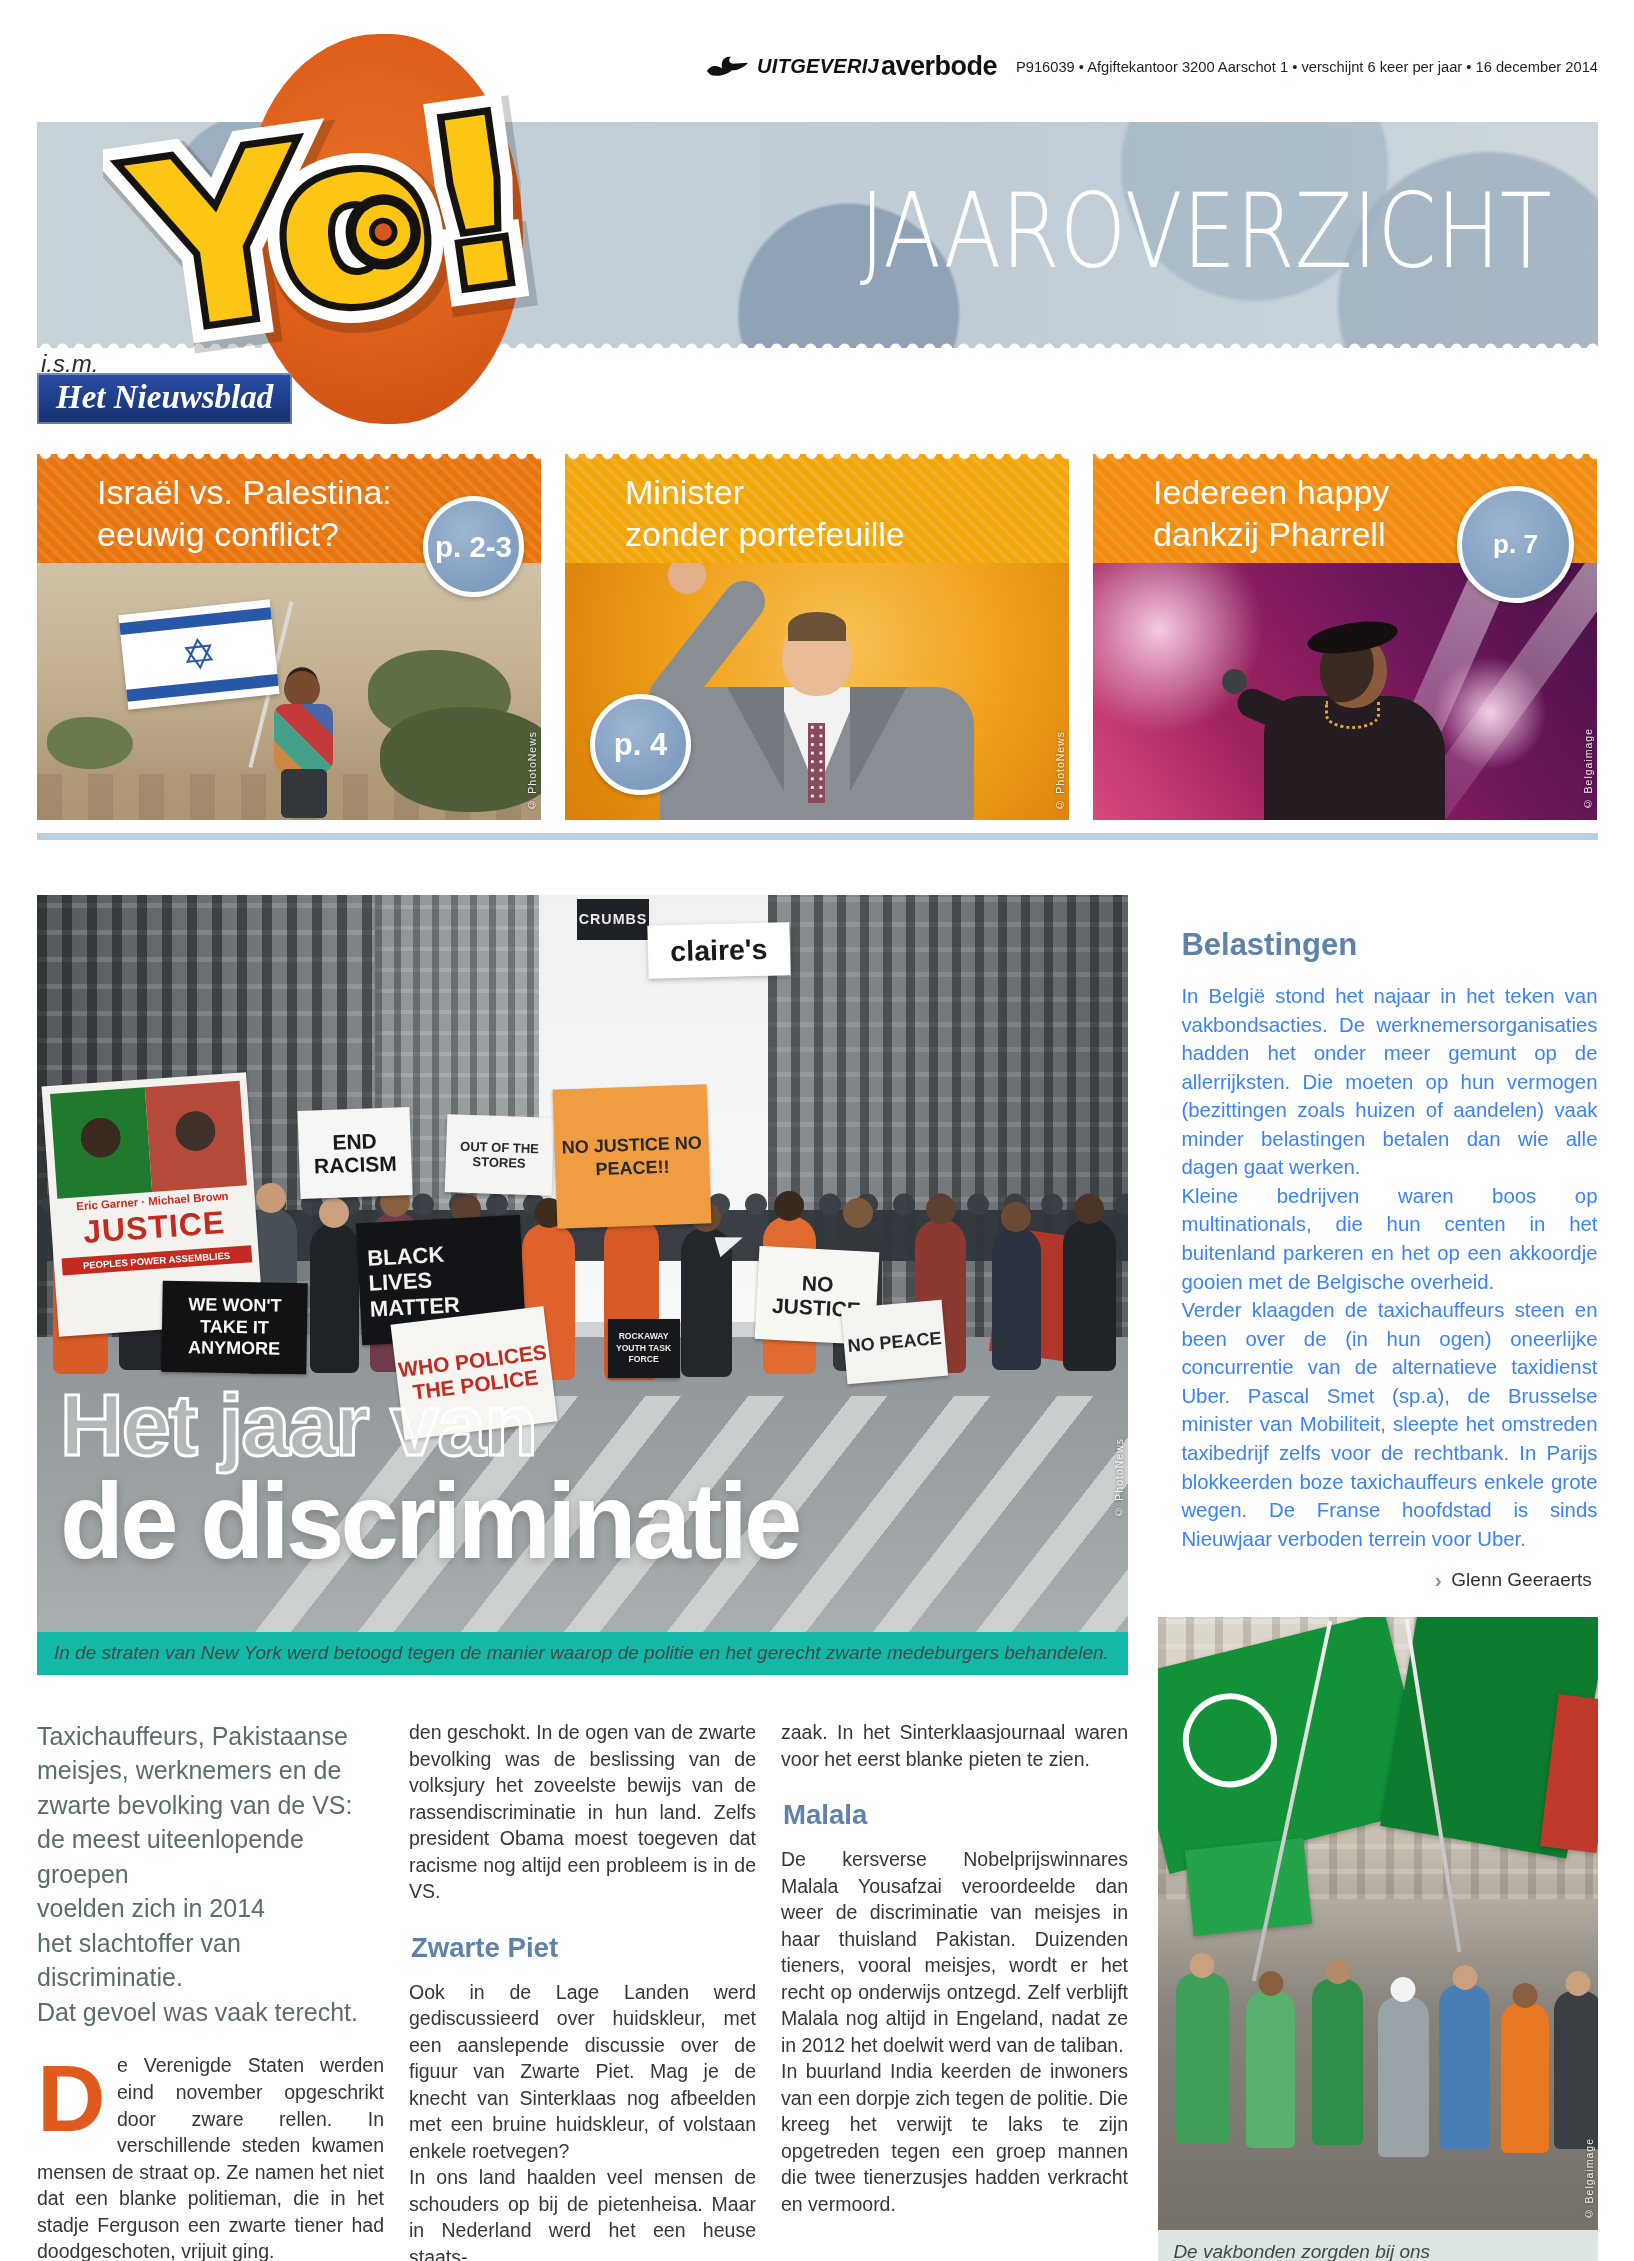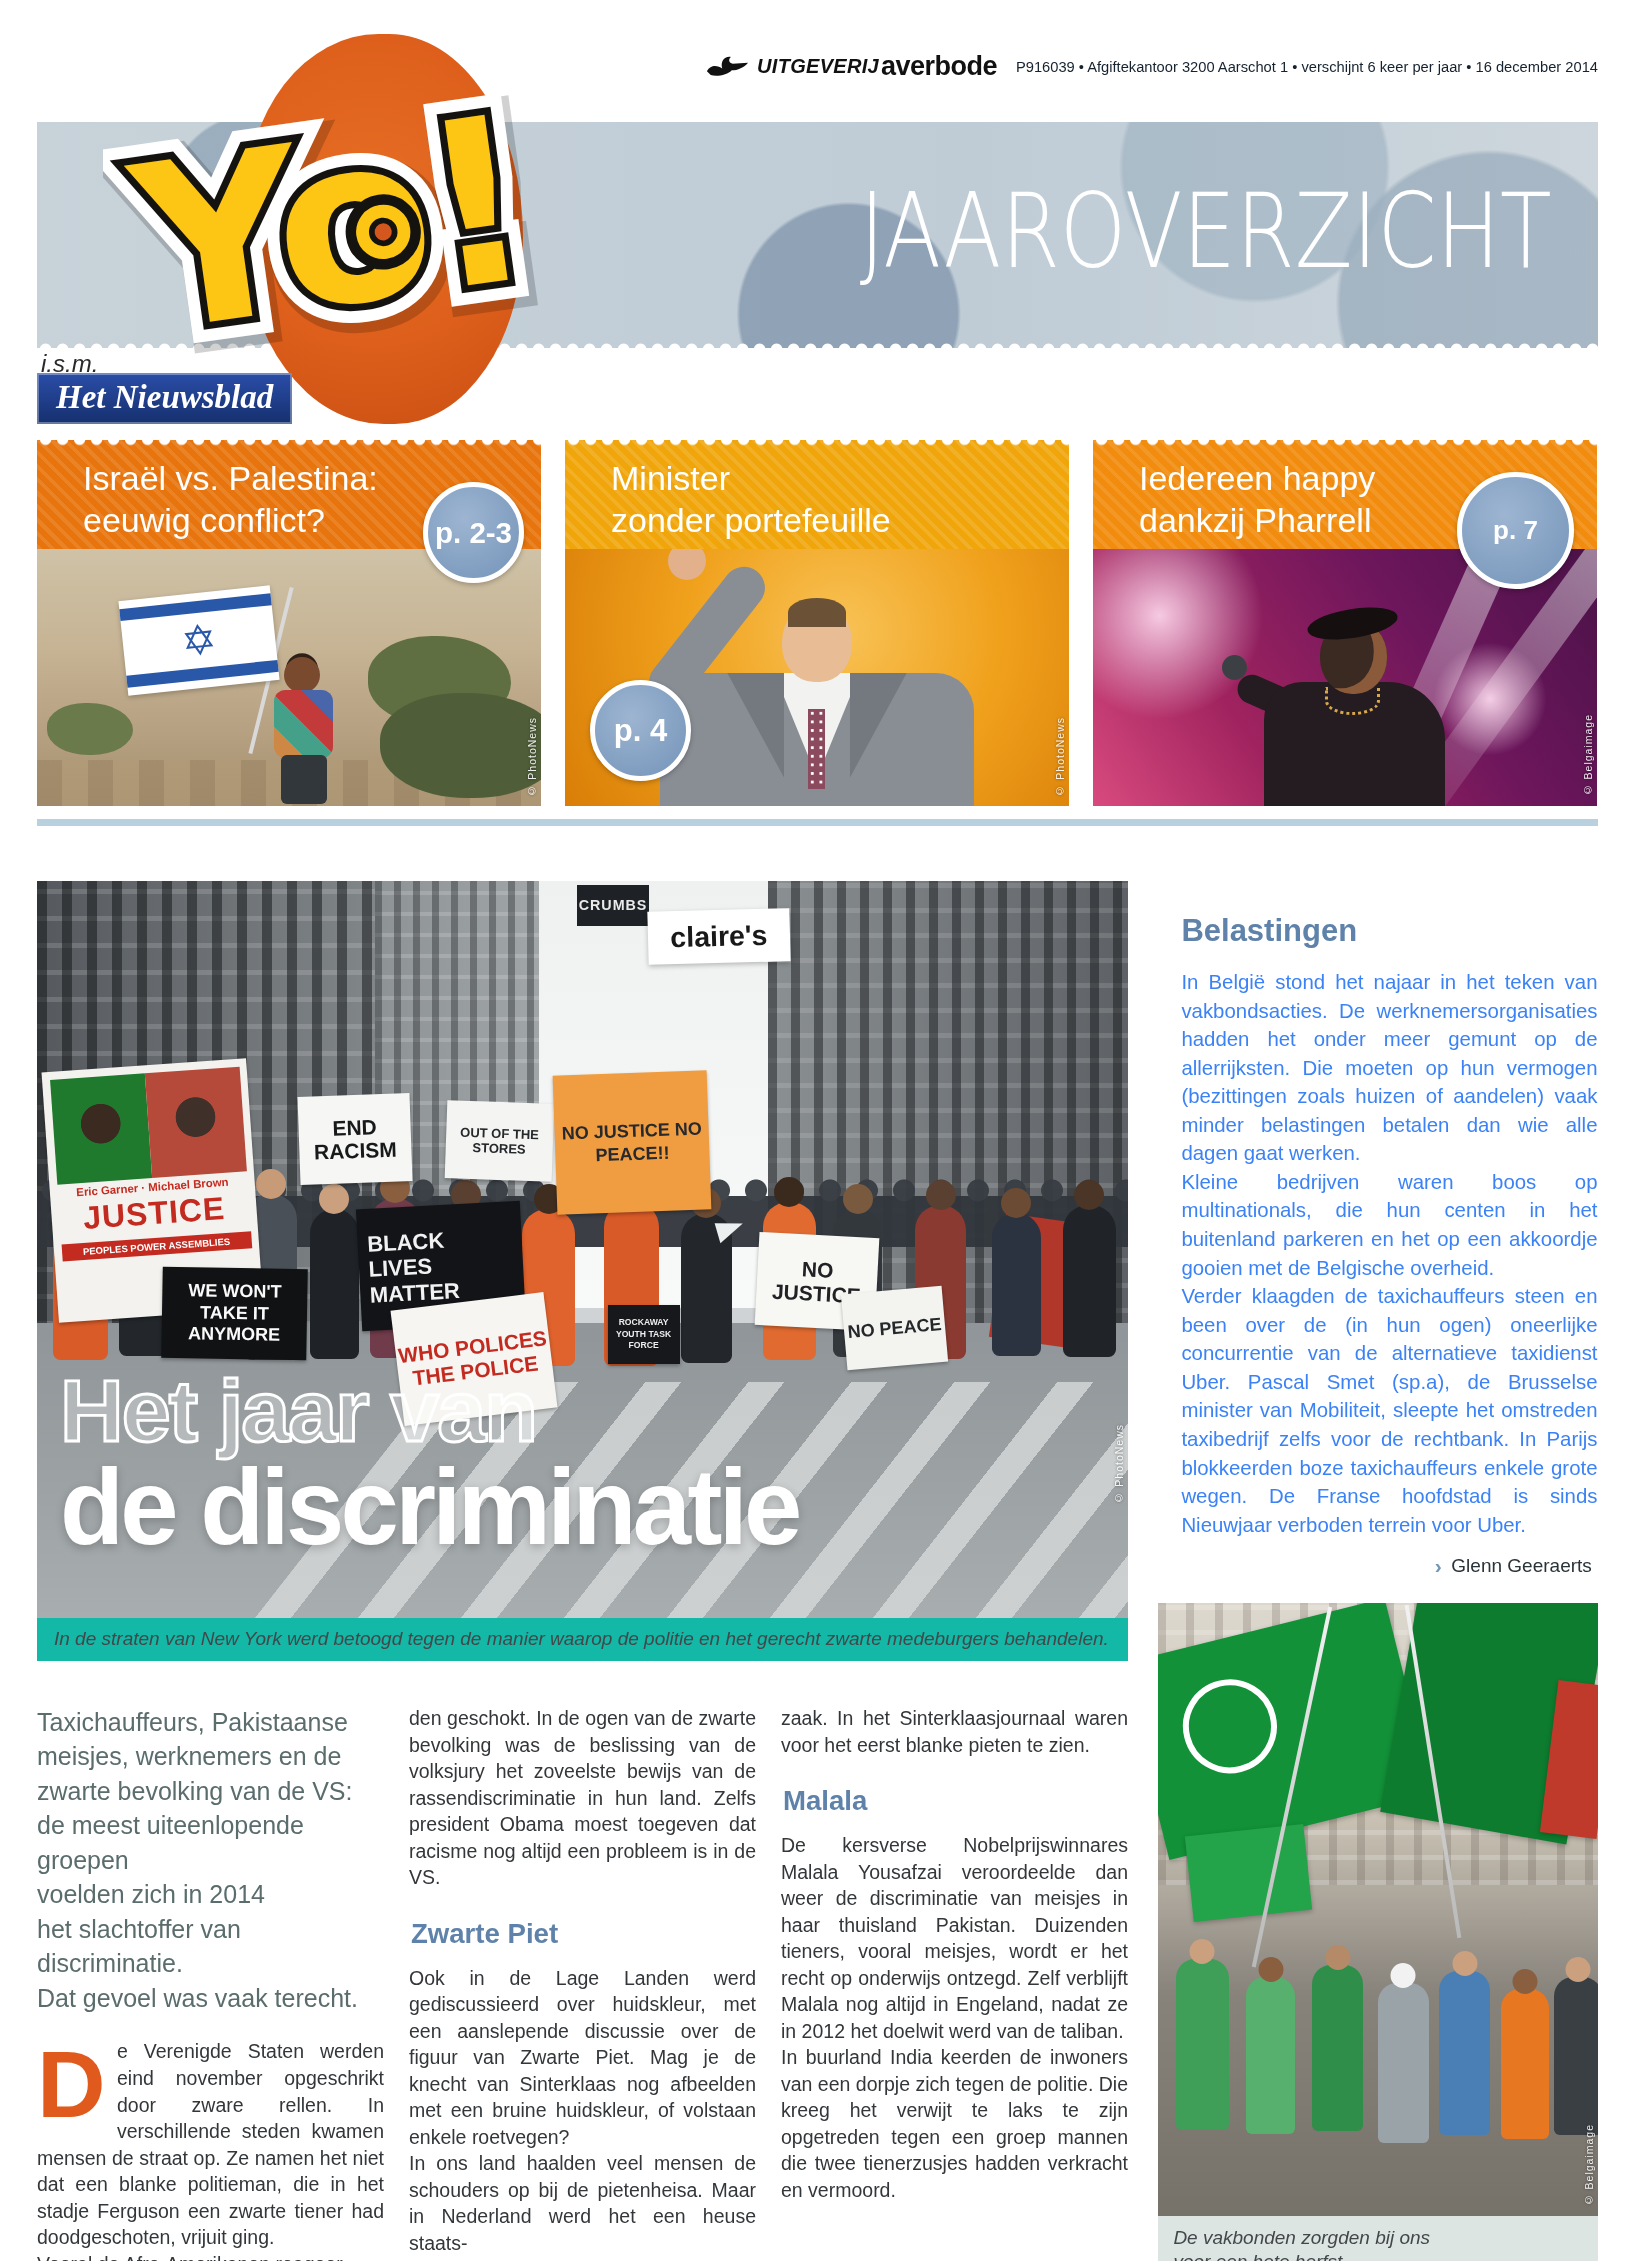--- a/index.html
+++ b/index.html
@@ -34,21 +34,21 @@
      box-shadow:inset 0 0 0 1.9px rgba(255,255,255,.35);}
   
   .teasers{display:flex;gap:24px;padding:0 37px;}
   .teaser{position:relative;width:504px;}
   .teaser-head{position:relative;height:109px;color:#fff;}
   .teaser-head::before{content:"";position:absolute;left:0;right:0;top:-1px;height:10.5px;
      background:radial-gradient(circle at 8.6px 0,#fff 5.2px,rgba(0,0,0,0) 6.2px) 0 0/17px 10.5px repeat-x;}
   .head-orange{background:repeating-linear-gradient(45deg,rgba(255,255,255,.10) 0 3.8px,rgba(0,0,0,0) 3.8px 9.5px),#e8740e;}
   .head-yellow{background:repeating-linear-gradient(45deg,rgba(255,255,255,.12) 0 3.8px,rgba(0,0,0,0) 3.8px 9.5px),#f0a50a;}
   .head-orange2{background:repeating-linear-gradient(45deg,rgba(255,255,255,.10) 0 3.8px,rgba(0,0,0,0) 3.8px 9.5px),#f18c0e;}
-  .teaser-title{padding:17px 0 0 44px;font-size:34px;line-height:1.24;white-space:pre-line;font-weight:normal;margin:2px;}
+  .teaser-title{padding:17px 0 0 44px;font-size:34px;line-height:1.24;white-space:pre-line;font-weight:normal;margin:16px;}
   .badge{position:absolute;border-radius:50%;background:radial-gradient(circle at 40% 35%,#9db5d1,#7e9cbf 75%);
      border:5.7px solid #fff;color:#fff;font-weight:bold;display:flex;align-items:center;justify-content:center;
      box-shadow:0 1.9px 4.8px rgba(0,0,0,.25);z-index:6;}
   .badge-1{right:17px;top:42px;width:91px;height:91px;font-size:29.5px;}
   .badge-2{left:25px;bottom:25px;width:91px;height:91px;font-size:31px;}
   .badge-3{right:23px;top:32px;width:107px;height:107px;font-size:26px;}
   .teaser-photo{position:relative;height:257px;overflow:hidden;}
   .vcredit{position:absolute;right:2.9px;bottom:9.5px;writing-mode:vertical-rl;transform:rotate(180deg);
      font-size:10.5px;color:#fff;opacity:.9;text-shadow:0 0 2.9px rgba(0,0,0,.6);letter-spacing:1px;z-index:9;}
   

